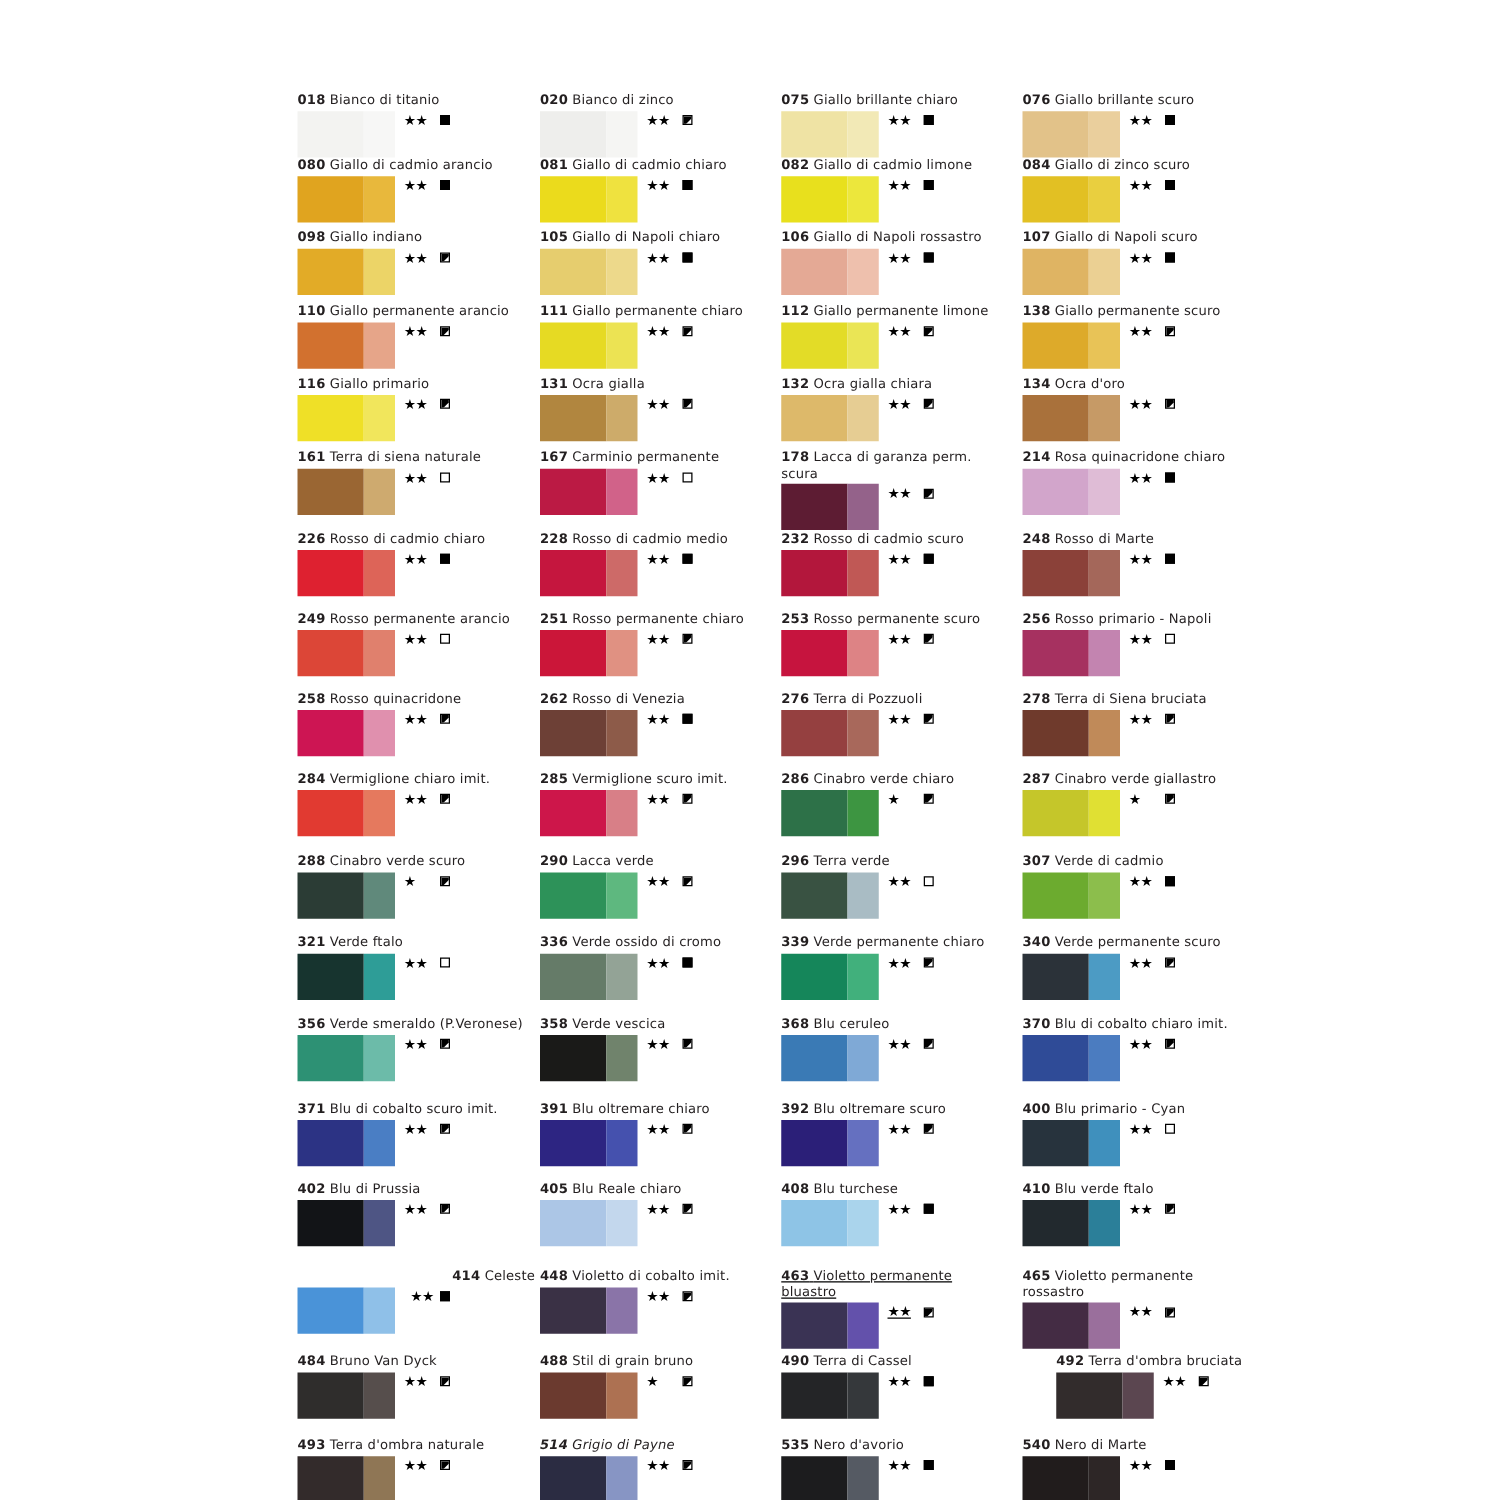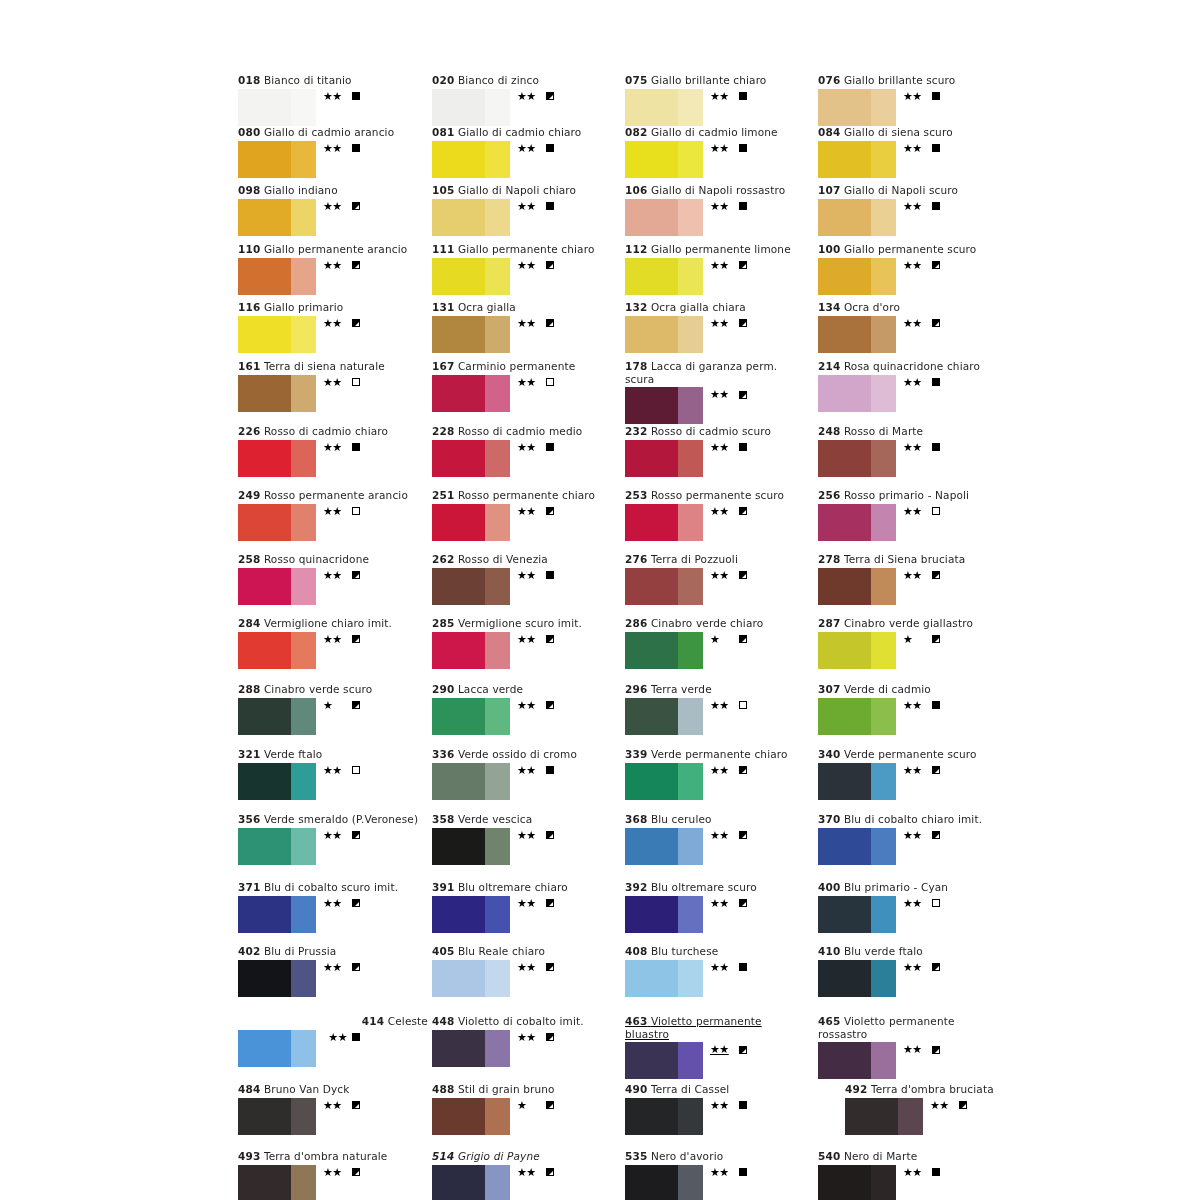--- a/index.html
+++ b/index.html
@@ -151,21 +151,21 @@
           <div class="tone" style="background: rgb(232, 224, 29);"></div>
           <div class="tint" style="background: rgb(236, 231, 60);"></div>
         </div>
         <div class="marks">
           <span class="stars">★★</span>
           <span class="opa full"></span>
         </div>
       </div>
     </div>
     <div class="cell" style="left: 818px; top: 92px;">
-      <div class="lbl"><span class="code">084</span> <span class="nm">Giallo di siena scuro</span></div>
+      <div class="lbl"><span class="code">084</span> <span class="nm">Giallo di zinco scuro</span></div>
       <div class="body">
         <div class="swatch">
           <div class="tone" style="background: rgb(226, 192, 35);"></div>
           <div class="tint" style="background: rgb(233, 207, 63);"></div>
         </div>
         <div class="marks">
           <span class="stars">★★</span>
           <span class="opa full"></span>
         </div>
       </div>
@@ -255,21 +255,21 @@
           <div class="tone" style="background: rgb(227, 220, 39);"></div>
           <div class="tint" style="background: rgb(234, 229, 85);"></div>
         </div>
         <div class="marks">
           <span class="stars">★★</span>
           <span class="opa half"></span>
         </div>
       </div>
     </div>
     <div class="cell" style="left: 818px; top: 209px;">
-      <div class="lbl"><span class="code">100</span> <span class="nm">Giallo permanente scuro</span></div>
+      <div class="lbl"><span class="code">138</span> <span class="nm">Giallo permanente scuro</span></div>
       <div class="body">
         <div class="swatch">
           <div class="tone" style="background: rgb(221, 170, 42);"></div>
           <div class="tint" style="background: rgb(232, 195, 87);"></div>
         </div>
         <div class="marks">
           <span class="stars">★★</span>
           <span class="opa half"></span>
         </div>
       </div>

